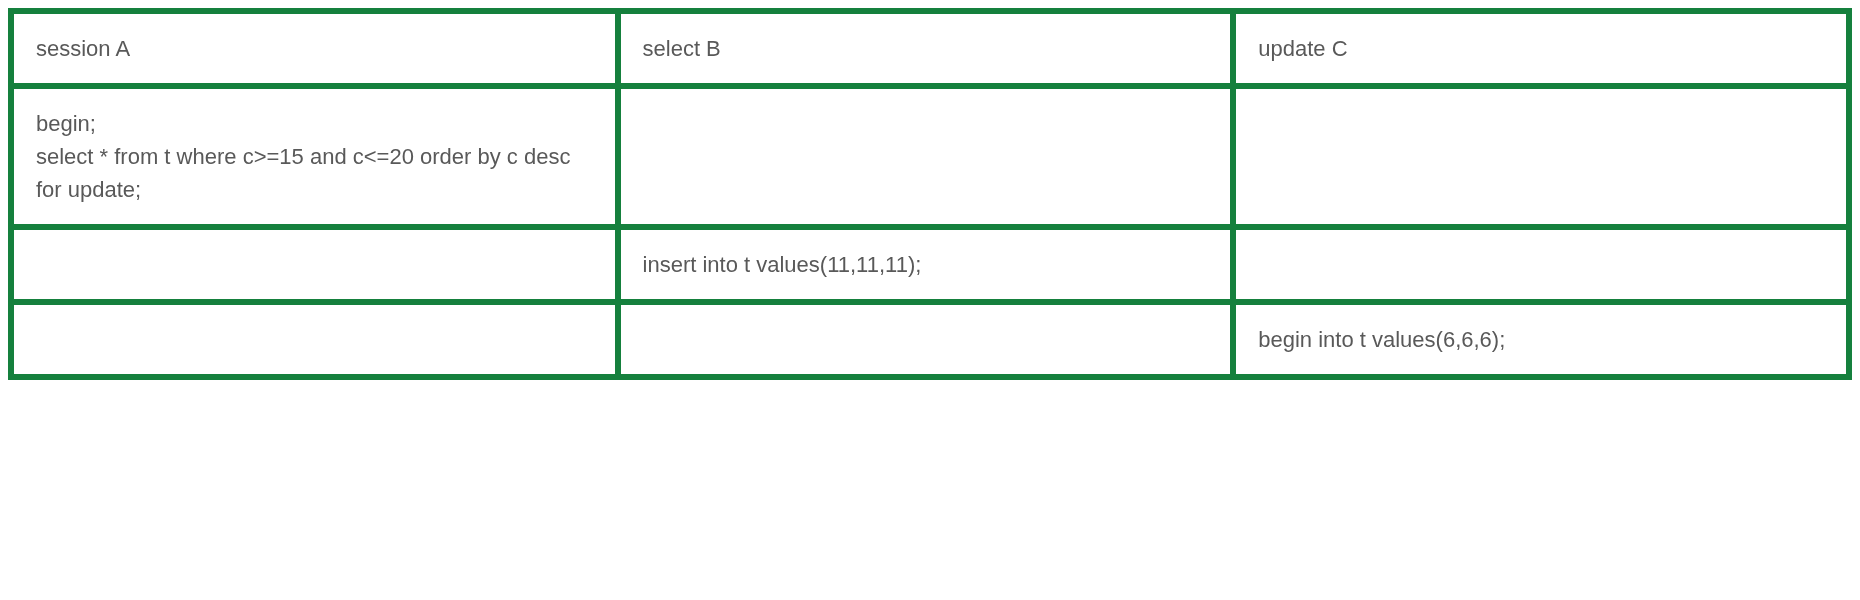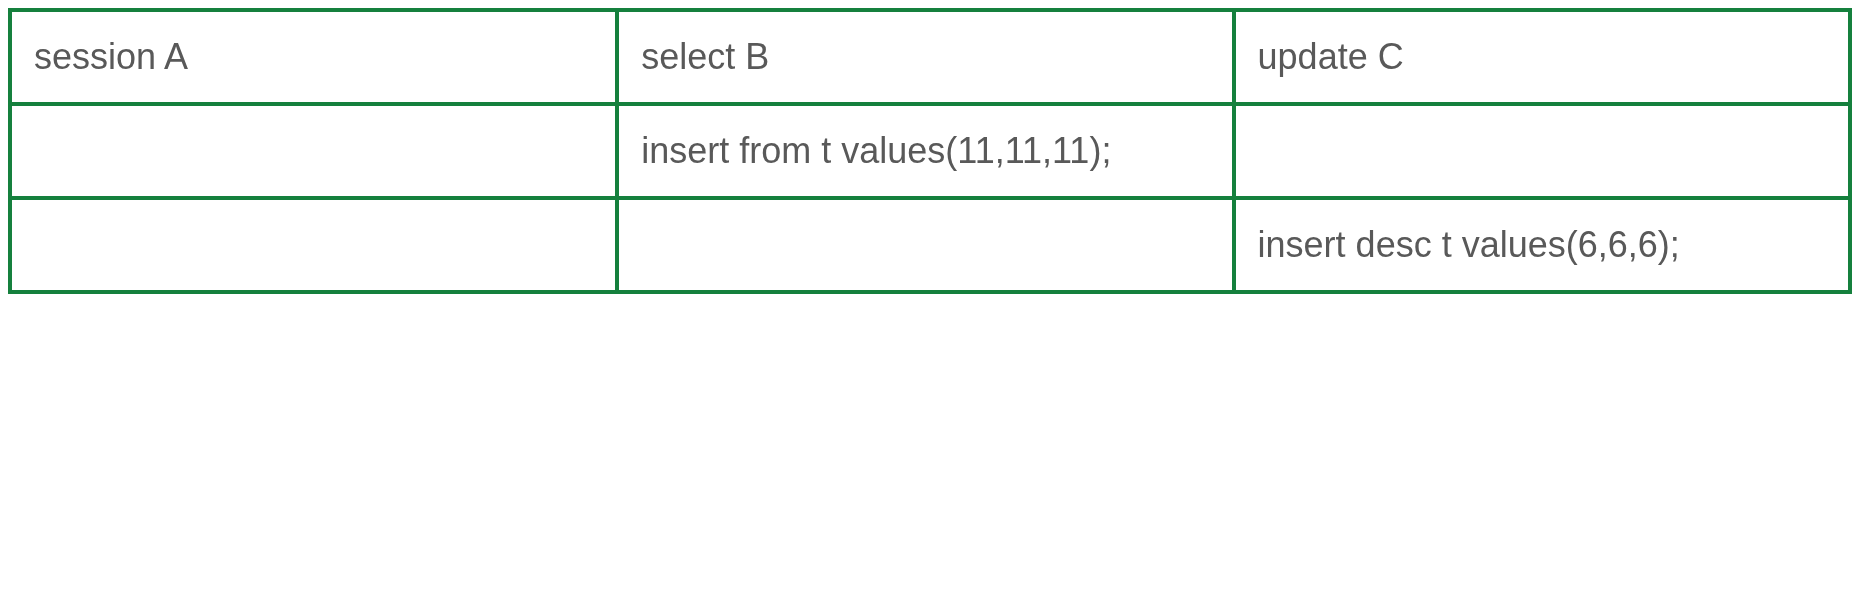--- a/index.html
+++ b/index.html
@@ -11,27 +11,27 @@
       font-family: -apple-system, BlinkMacSystemFont, "Segoe UI", Helvetica, Arial, sans-serif;
       background: #ffffff;
       padding: 8px;
     }
     table {
       border-collapse: collapse;
       width: 100%;
       table-layout: fixed;
     }
     th, td {
-      border: 4px solid #15803d;
+      border: 6px solid #15803d;
       padding: 18px 22px;
       text-align: left;
       vertical-align: top;
       font-weight: 400;
       color: #595959;
-      font-size: 36px;
+      font-size: 22px;
       line-height: 1.5;
       white-space: pre-line;
     }
     th {
       font-weight: 400;
     }
     col.col-a { width: 33%; }
     col.col-b { width: 33.5%; }
     col.col-c { width: 33.5%; }
   </style>
@@ -46,23 +46,29 @@
   </colgroup>
   <thead>
     <tr>
       <th>session A</th>
       <th>select B</th>
       <th>update C</th>
     </tr>
   </thead>
   <tbody>
     <tr>
+      <td>begin;
+select * from t where c&gt;=15 and c&lt;=20 order by c desc  for update;</td>
       <td></td>
-      <td>insert from t values(11,11,11);</td>
+      <td></td>
+    </tr>
+    <tr>
+      <td></td>
+      <td>insert into t values(11,11,11);</td>
       <td></td>
     </tr>
     <tr>
       <td></td>
       <td></td>
-      <td>insert desc t values(6,6,6);</td>
+      <td>begin into t values(6,6,6);</td>
     </tr>
   </tbody>
 </table>
 
 </body></html>

